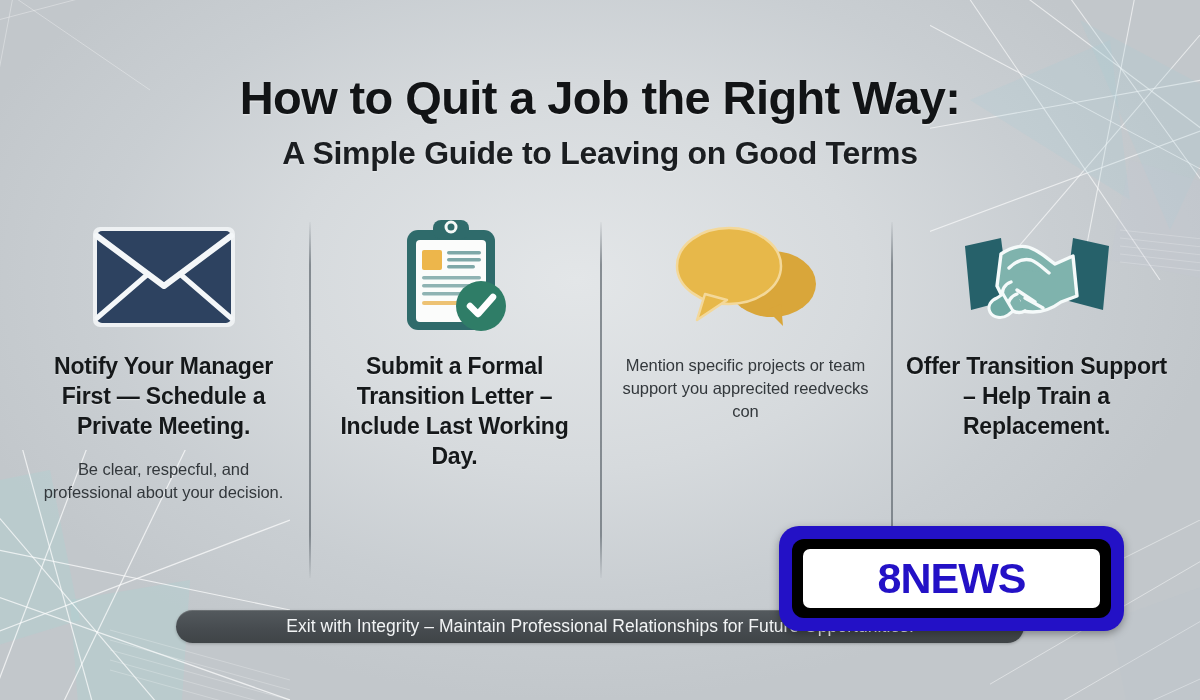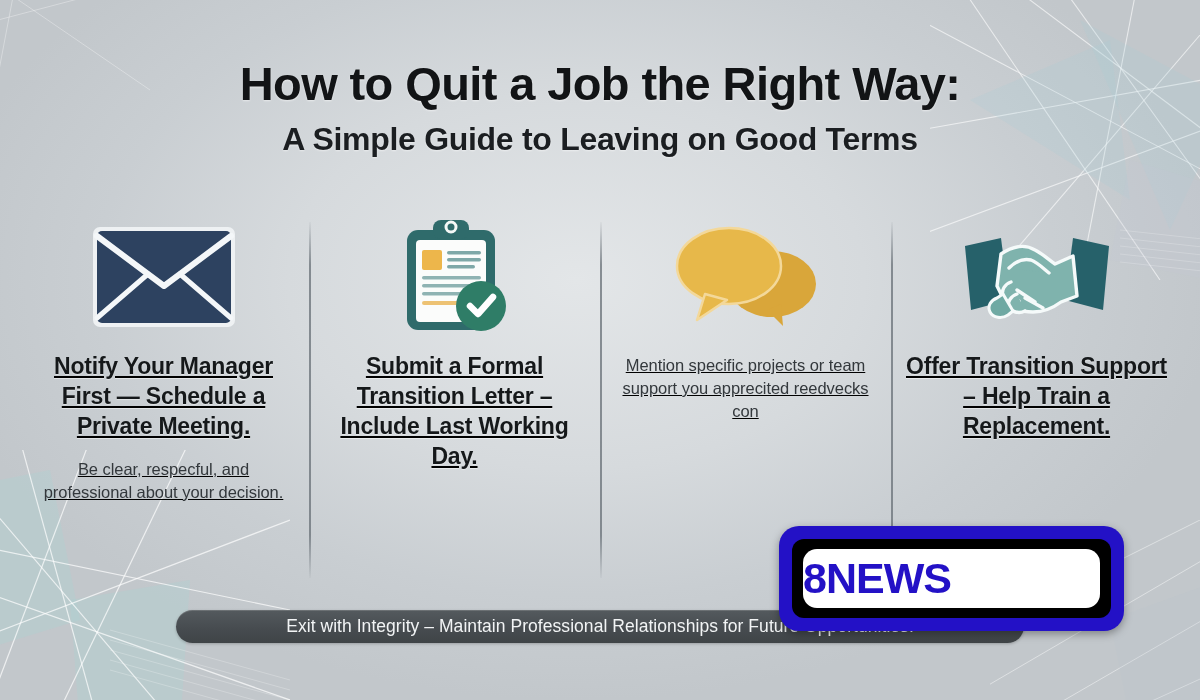--- a/index.html
+++ b/index.html
@@ -24,21 +24,21 @@
     pointer-events: none;
   }
   .bg-art.tr { top: -20px; right: -30px; width: 300px; height: 300px; }
   .bg-art.bl { bottom: -30px; left: -40px; width: 330px; height: 280px; }
   .bg-art.br { bottom: -20px; right: -20px; width: 230px; height: 200px; }
   .bg-art.tl { top: -30px; left: -30px; width: 180px; height: 200px; }
 
   
   .title-block {
     position: absolute;
-    top: 58px;
+    top: 72px;
     left: 0;
     width: 1200px;
     text-align: center;
   }
   .title-main {
     font-size: 47px;
     font-weight: 700;
     color: #121416;
     letter-spacing: -0.6px;
     line-height: 1.12;
@@ -56,21 +56,20 @@
   }
 
   
   .columns {
     position: absolute;
     top: 216px;
     left: 18px;
     width: 1164px;
     height: 372px;
     display: flex;
-    text-decoration: underline;
   }
   .col {
     position: relative;
     flex: 1 1 0;
     padding: 0 14px;
     box-sizing: border-box;
     text-align: center;
     display: flex;
     flex-direction: column;
     align-items: center;
@@ -150,23 +149,24 @@
     height: 100%;
     background: #000000;
     border-radius: 12px;
     box-sizing: border-box;
     padding: 10px 11px;
   }
   .logo-inner {
     width: 100%;
     height: 100%;
     background: #ffffff;
-    border-radius: 14px;
+    border-radius: 7px;
     display: flex;
     align-items: center;
+    justify-content: center;
   }
   .logo-text {
     font-size: 43px;
     font-weight: 700;
     color: #2311c6;
     letter-spacing: -1px;
     line-height: 1;
   }
 </style>
 </head>

